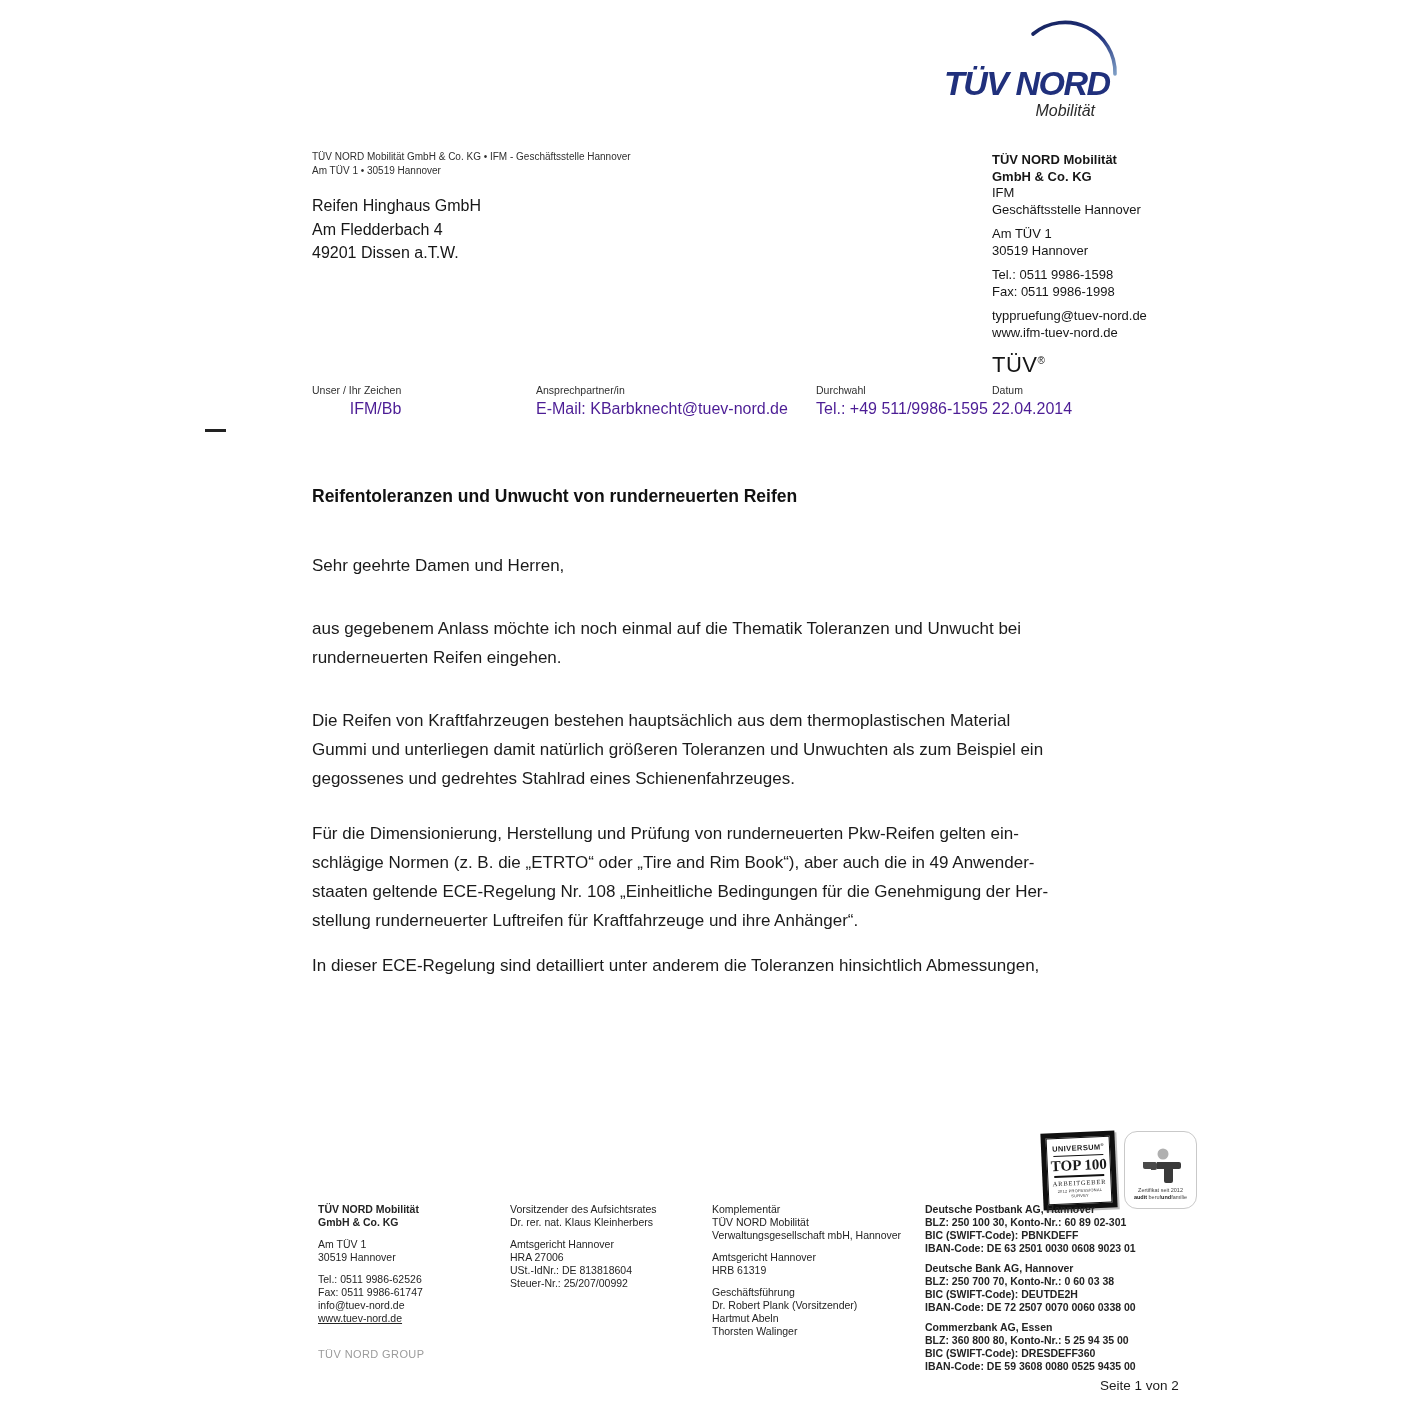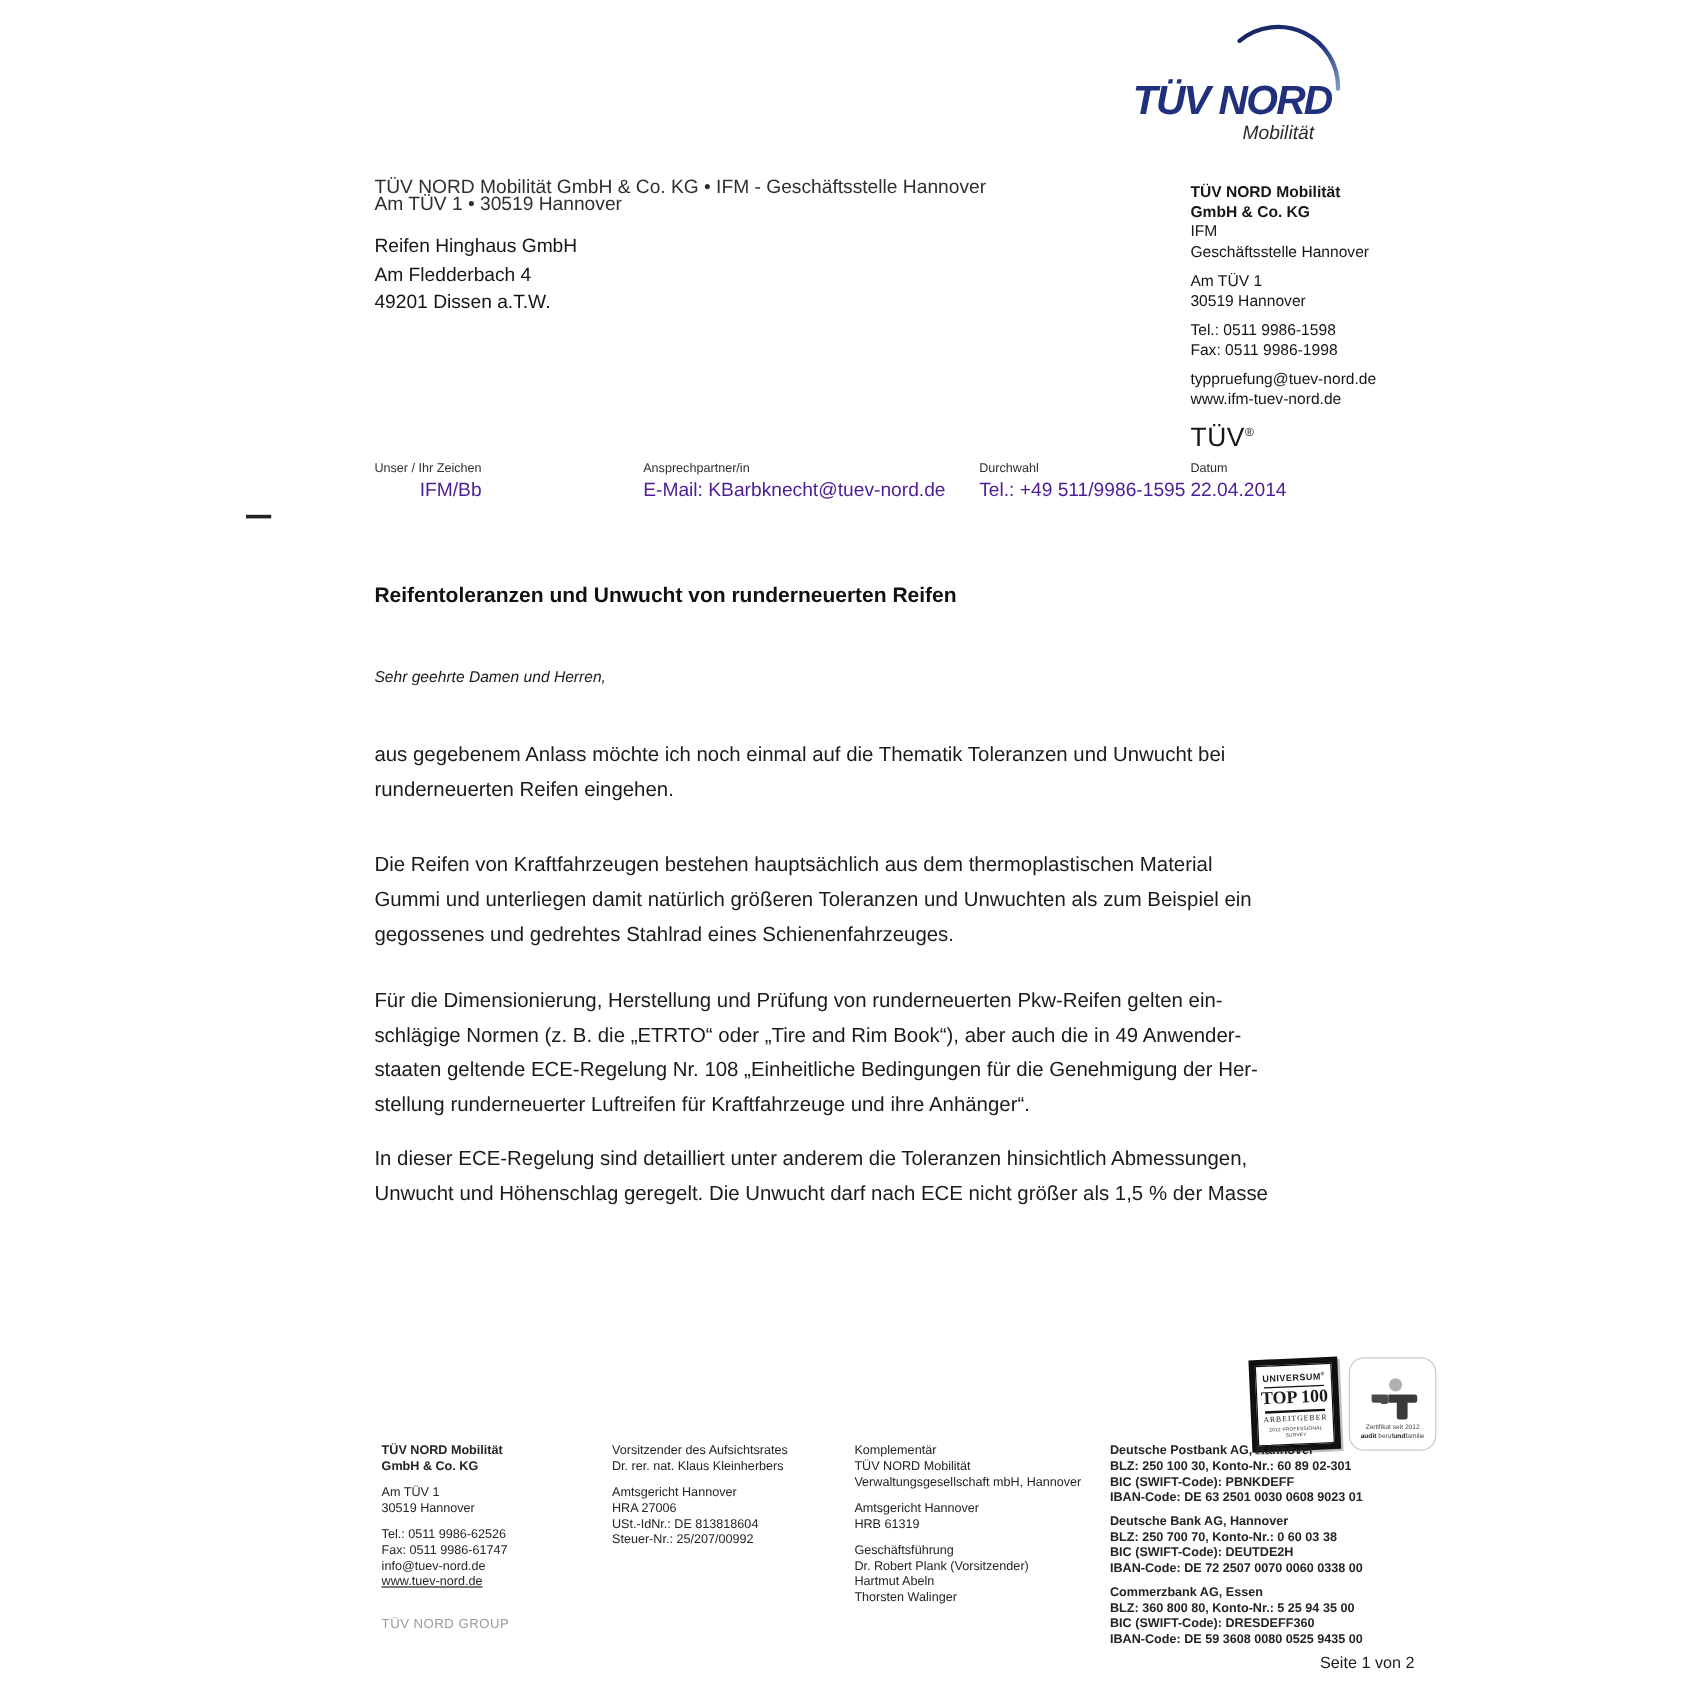--- a/index.html
+++ b/index.html
@@ -7,21 +7,21 @@
     width:1402px;height:1402px;background:#ffffff;position:relative;
     font-family:"Liberation Sans", sans-serif;color:#1a1a1a;
     -webkit-font-smoothing:antialiased;overflow:hidden;
   }
   .abs{position:absolute;}
 
   
   .logo{left:942px;top:8px;width:260px;height:118px;}
 
   
-  .sender-line{left:312px;top:150px;font-size:16px;line-height:14px;color:#2f2f2f;}
+  .sender-line{left:312px;top:150px;font-size:10px;line-height:14px;color:#2f2f2f;}
 
   
   .recipient{left:312px;top:194px;font-size:16px;line-height:23.5px;color:#161616;}
 
   
   .contact{left:992px;top:152px;font-size:13px;line-height:16.5px;color:#161616;width:220px;}
   .contact .grp{margin-bottom:8px;}
   .contact .b{font-weight:bold;}
   .contact .tuv-mark{font-size:22px;margin-top:12px;letter-spacing:0.5px;}
   .contact .tuv-mark sup{font-size:10px;}
@@ -29,21 +29,21 @@
   
   .ref-col{top:384px;}
   .ref-col .lab{font-size:10.5px;color:#2f2f2f;line-height:13px;}
   .ref-col .val{font-size:16px;color:#4c1d95;line-height:17px;margin-top:3px;}
 
   
   .fold-mark{left:205px;top:429px;width:21px;height:2.5px;background:#222;}
 
   
   .subject{left:312px;top:486px;font-size:17.5px;font-weight:bold;color:#111;}
-  .salutation{left:312px;top:556px;font-size:13px;font-style:italic;}
+  .salutation{left:312px;top:556px;font-size:17px;}
   .para{left:312px;width:900px;font-size:17px;line-height:29px;color:#1b1b1b;}
   .p1{top:614px;} .p2{top:706px;} .p3{top:819px;} .p4{top:951px;}
 
   
   .badge-uni{left:1042px;top:1132px;width:74px;height:77px;background:#101010;transform:rotate(-2.5deg);
     box-shadow:2px 2px 0 rgba(0,0,0,0.25);display:flex;align-items:center;justify-content:center;}
   .badge-uni-inner{width:62px;height:65px;background:#ffffff;border:1px solid #111;text-align:center;
     display:flex;flex-direction:column;align-items:center;justify-content:center;gap:2px;}
   .uni-brand{font-size:7.5px;font-weight:bold;letter-spacing:0.4px;}
   .uni-brand sup{font-size:4px;}
@@ -158,21 +158,20 @@
 
 <div class="abs para p3">
   <div>Für die Dimensionierung, Herstellung und Prüfung von runderneuerten Pkw-Reifen gelten ein-</div>
   <div>schlägige Normen (z. B. die „ETRTO“ oder „Tire and Rim Book“), aber auch die in 49 Anwender-</div>
   <div>staaten geltende ECE-Regelung Nr. 108 „Einheitliche Bedingungen für die Genehmigung der Her-</div>
   <div>stellung runderneuerter Luftreifen für Kraftfahrzeuge und ihre Anhänger“.</div>
 </div>
 
 <div class="abs para p4">
   <div>In dieser ECE-Regelung sind detailliert unter anderem die Toleranzen hinsichtlich Abmessungen,</div>
-  <div>Unwucht und Höhenschlag geregelt. Die Unwucht darf nach ECE nicht größer als 1,5 % der Masse</div>
 </div>
 
 <div class="abs badge-uni">
   <div class="badge-uni-inner">
     <div class="uni-brand"><span>UNIVERSUM</span><sup>®</sup></div>
     <div class="uni-rule"></div>
     <div class="uni-title">TOP 100</div>
     <div class="uni-rule"></div>
     <div class="uni-sub">ARBEITGEBER</div>
     <div class="uni-note">2012 PROFESSIONAL SURVEY</div>

